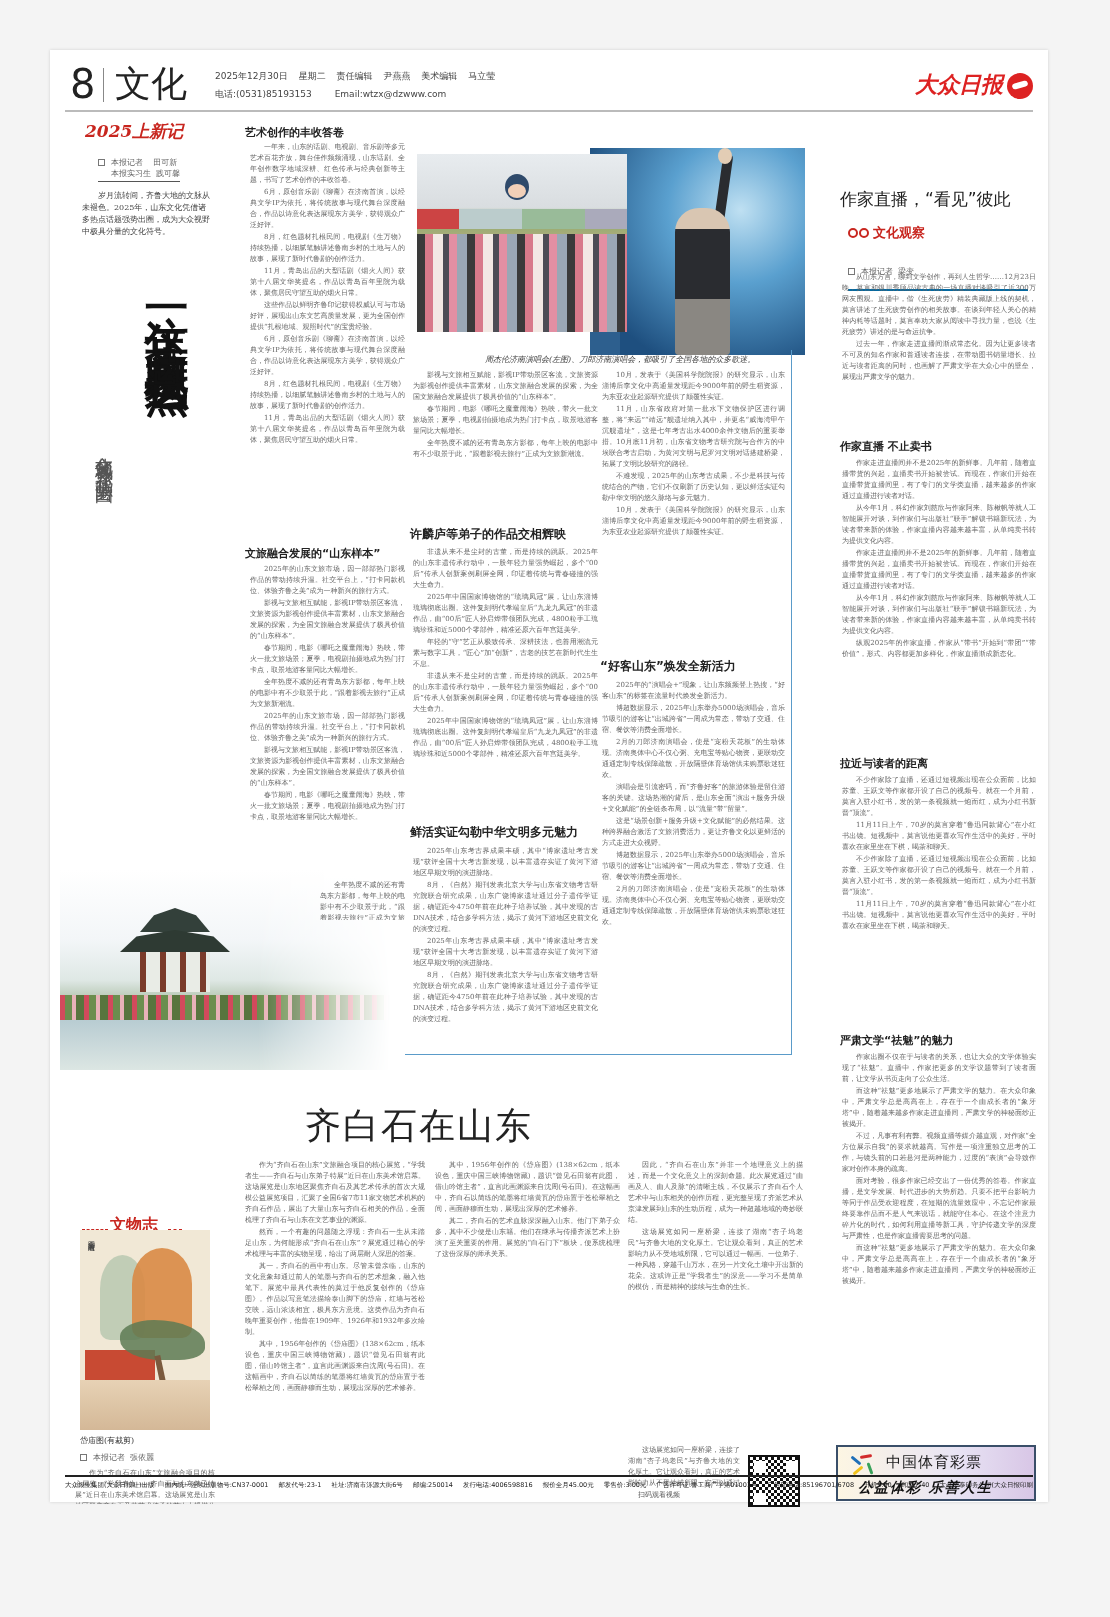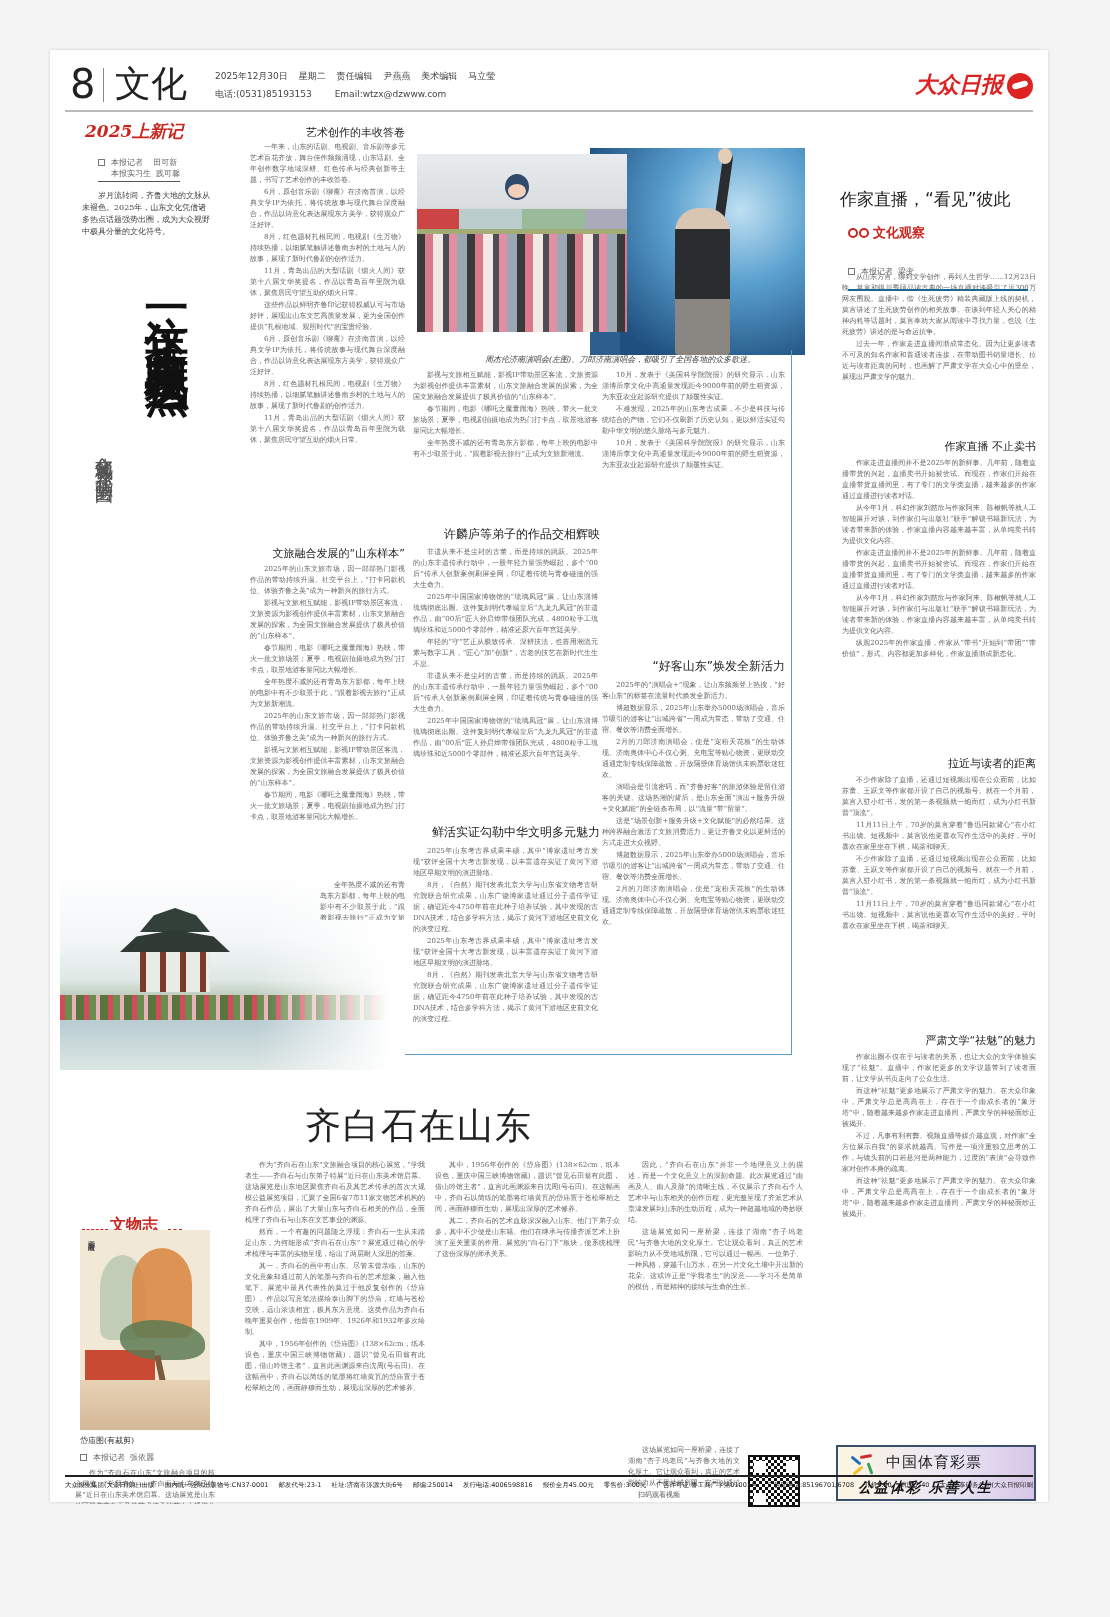--- a/index.html
+++ b/index.html
@@ -11,21 +11,21 @@
 .section{position:absolute;left:50px;top:0;font-family:"DejaVu Sans","Liberation Sans",sans-serif;font-size:36px;color:#222;line-height:48px}
 .meta1,.meta2{position:absolute;left:150px;font-family:"DejaVu Sans","Liberation Sans",sans-serif;font-size:9px;color:#444}
 .meta1{top:10px}.meta2{top:28px}
 .meta2 span{margin-right:20px}
 .meta1 span{margin-right:8px}
 .logo{position:absolute;right:0;top:10px;font-family:"DejaVu Serif",serif;font-size:22px;color:#d22;font-style:italic;font-weight:bold}
 .logo-circle{display:inline-block;width:26px;height:26px;border-radius:50%;background:#d22;vertical-align:middle;margin-left:4px;position:relative}
 .logo-circle::after{content:"";position:absolute;left:5px;top:9px;width:16px;height:6px;background:#fff;border-radius:3px;transform:rotate(-15deg)}
 .txtcol{position:absolute;overflow:hidden}
 .txtcol p{font-size:7px;line-height:11px;color:#666;text-indent:14px;text-align:justify;margin-bottom:1px}
-.hd{position:absolute;font-family:"DejaVu Sans","Liberation Sans",sans-serif;font-weight:normal;color:#222;text-align:right}
+.hd{position:absolute;font-family:"DejaVu Sans","Liberation Sans",sans-serif;font-weight:bold;color:#222;text-align:left}
 .brand2025{position:absolute;left:35px;top:70px;font-size:17px;font-weight:bold;color:#c8261f;font-style:italic;font-family:"DejaVu Serif",serif}
 .byline{position:absolute;font-family:"DejaVu Sans","Liberation Sans",sans-serif;font-size:8px;color:#666;line-height:11px}
 .byline .box{display:inline-block;width:7px;height:7px;border:1px solid #777;margin-right:6px;vertical-align:middle}
 .lead{position:absolute;left:32px;top:140px;width:130px;font-size:8px;line-height:12px;color:#444;text-indent:16px;font-family:"DejaVu Serif",serif}
 .vtitle{position:absolute;left:92px;top:230px;writing-mode:vertical-rl;font-family:"DejaVu Sans","Liberation Sans",sans-serif;font-weight:bold;font-size:44px;color:#111;line-height:50px;letter-spacing:4px}
 .vsub{position:absolute;left:42px;top:392px;writing-mode:vertical-rl;font-family:"DejaVu Serif",serif;font-size:18px;color:#555;letter-spacing:2px}
 .photo1{position:absolute;left:367px;top:104px;width:210px;height:178px;background:linear-gradient(180deg,#e8ecef 0%,#d9dde0 30%,#8fae6c 38%,#c9a98c 55%,#b89d85 100%);overflow:hidden}
 .photo1 .crowd{position:absolute;left:0;top:80px;width:210px;height:98px;background:repeating-linear-gradient(90deg,#3a3a3a 0 8px,#d87a8a 8px 16px,#f3e9e4 16px 26px,#4d4d55 26px 32px,#e38fa3 32px 40px,#9aa7b5 40px 50px)}
 .photo1 .balloon{position:absolute;left:88px;top:20px;width:24px;height:26px;border-radius:50%;background:#2f4a6b}
 .photo1 .balloon::after{content:"";position:absolute;left:3px;top:10px;width:18px;height:14px;border-radius:50%;background:#f2d0b8}
@@ -172,20 +172,21 @@
   <div class="hd" style="left:360px;top:774px;width:190px;font-size:12px">鲜活实证勾勒中华文明多元魅力</div>
   <div class="txtcol" style="left:363px;top:796px;width:185px;height:200px">
     <p>2025年山东考古界成果丰硕，其中“博家遗址考古发现”获评全国十大考古新发现，以丰富遗存实证了黄河下游地区早期文明的演进脉络。</p>
     <p>8月，《自然》期刊发表北京大学与山东省文物考古研究院联合研究成果，山东广饶博家遗址通过分子遗传学证据，确证距今4750年前在此种子培养试验，其中发现的古DNA技术，结合多学科方法，揭示了黄河下游地区史前文化的演变过程。</p>
     <p>2025年山东考古界成果丰硕，其中“博家遗址考古发现”获评全国十大考古新发现，以丰富遗存实证了黄河下游地区早期文明的演进脉络。</p>
     <p>8月，《自然》期刊发表北京大学与山东省文物考古研究院联合研究成果，山东广饶博家遗址通过分子遗传学证据，确证距今4750年前在此种子培养试验，其中发现的古DNA技术，结合多学科方法，揭示了黄河下游地区史前文化的演变过程。</p>
   </div>
 
   <div class="txtcol" style="left:552px;top:320px;width:183px;height:275px">
     <p>10月，发表于《美国科学院院报》的研究显示，山东淄博后李文化中高通量发现距今9000年前的野生稻资源，为东亚农业起源研究提供了颠覆性实证。</p>
+    <p>11月，山东省政府对第一批水下文物保护区进行调整，将“来远”“靖远”舰遗址纳入其中，并更名“威海湾甲午沉舰遗址”，这是七年考古出水4000余件文物后的重要举措。10月底11月初，山东省文物考古研究院与合作方的中埃联合考古启动，为黄河文明与尼罗河文明对话搭建桥梁，拓展了文明比较研究的路径。</p>
     <p>不难发现，2025年的山东考古成果，不少是科技与传统结合的产物，它们不仅刷新了历史认知，更以鲜活实证勾勒中华文明的悠久脉络与多元魅力。</p>
     <p>10月，发表于《美国科学院院报》的研究显示，山东淄博后李文化中高通量发现距今9000年前的野生稻资源，为东亚农业起源研究提供了颠覆性实证。</p>
   </div>
   <div class="hd" style="left:550px;top:608px;width:185px;font-size:12px">“好客山东”焕发全新活力</div>
   <div class="txtcol" style="left:552px;top:630px;width:183px;height:370px">
     <p>2025年的“演唱会+”现象，让山东频频登上热搜，“好客山东”的标签在流量时代焕发全新活力。</p>
     <p>博超数据显示，2025年山东举办5000场演唱会，音乐节吸引的游客让“出城跨省”一周成为常态，带动了交通、住宿、餐饮等消费全面增长。</p>
     <p>2月的刀郎济南演唱会，使是“宠粉天花板”的生动体现。济南奥体中心不仅心粥、充电宝等贴心物资，更联动交通通定制专线保障疏散，开放隔壁体育场馆供未购票歌迷狂欢。</p>
     <p>演唱会是引流密码，而“齐鲁好客”的旅游体验是留住游客的关键。这场热潮的背后，是山东全面“演出+服务升级+文化赋能”的全链条布局，以“流量”带“留量”。</p>
     <p>这是“场景创新+服务升级+文化赋能”的必然结果。这种跨界融合激活了文旅消费活力，更让齐鲁文化以更鲜活的方式走进大众视野。</p>
@@ -215,20 +216,21 @@
     <p>不少作家除了直播，还通过短视频出现在公众面前，比如苏童、王跃文等作家都开设了自己的视频号。就在一个月前，莫言入驻小红书，发的第一条视频就一炮而红，成为小红书新晋“顶流”。</p>
     <p>11月11日上午，70岁的莫言穿着“鲁迅同款背心”在小红书出镜。短视频中，莫言说他更喜欢写作生活中的美好，平时喜欢在家里坐在下棋，喝茶和聊天。</p>
     <p>不少作家除了直播，还通过短视频出现在公众面前，比如苏童、王跃文等作家都开设了自己的视频号。就在一个月前，莫言入驻小红书，发的第一条视频就一炮而红，成为小红书新晋“顶流”。</p>
     <p>11月11日上午，70岁的莫言穿着“鲁迅同款背心”在小红书出镜。短视频中，莫言说他更喜欢写作生活中的美好，平时喜欢在家里坐在下棋，喝茶和聊天。</p>
   </div>
   <div class="hd" style="left:790px;top:983px;width:196px;font-size:11px">严肃文学“祛魅”的魅力</div>
   <div class="txtcol" style="left:792px;top:1002px;width:194px;height:390px">
     <p>作家出圈不仅在于与读者的关系，也让大众的文学体验实现了“祛魅”。直播中，作家把更多的文学议题带到了读者面前，让文学从书页走向了公众生活。</p>
     <p>而这种“祛魅”更多地展示了严肃文学的魅力。在大众印象中，严肃文学总是高高在上，存在于一个由成长者的“象牙塔”中，随着越来越多作家走进直播间，严肃文学的神秘面纱正被揭开。</p>
     <p>不过，凡事有利有弊。视频直播等媒介越直观，对作家“全方位展示自我”的要求就越高。写作是一项注重独立思考的工作，与镜头前的口若悬河是两种能力，过度的“表演”会导致作家对创作本身的疏离。</p>
+    <p>面对考验，很多作家已经交出了一份优秀的答卷。作家直播，是文学发展、时代进步的大势所趋。只要不把平台影响力等同于作品受欢迎程度，在短期的流量效应中，不忘记作家最终要靠作品而不是人气来说话，就能守住本心。在这个注意力碎片化的时代，如何利用直播等新工具，守护传递文学的深度与严肃性，也是作家直播需要思考的问题。</p>
     <p>而这种“祛魅”更多地展示了严肃文学的魅力。在大众印象中，严肃文学总是高高在上，存在于一个由成长者的“象牙塔”中，随着越来越多作家走进直播间，严肃文学的神秘面纱正被揭开。</p>
   </div>
 
   <div class="ad">
     <div class="mk">
       <span style="left:0;top:4px;background:#1f6fb8;transform:rotate(40deg)"></span>
       <span style="left:10px;top:0;background:#d22b2b;transform:rotate(-10deg)"></span>
       <span style="left:2px;top:14px;background:#f1c21b;transform:rotate(-40deg)"></span>
       <span style="left:14px;top:12px;background:#3aa35b;transform:rotate(70deg)"></span>
     </div>

